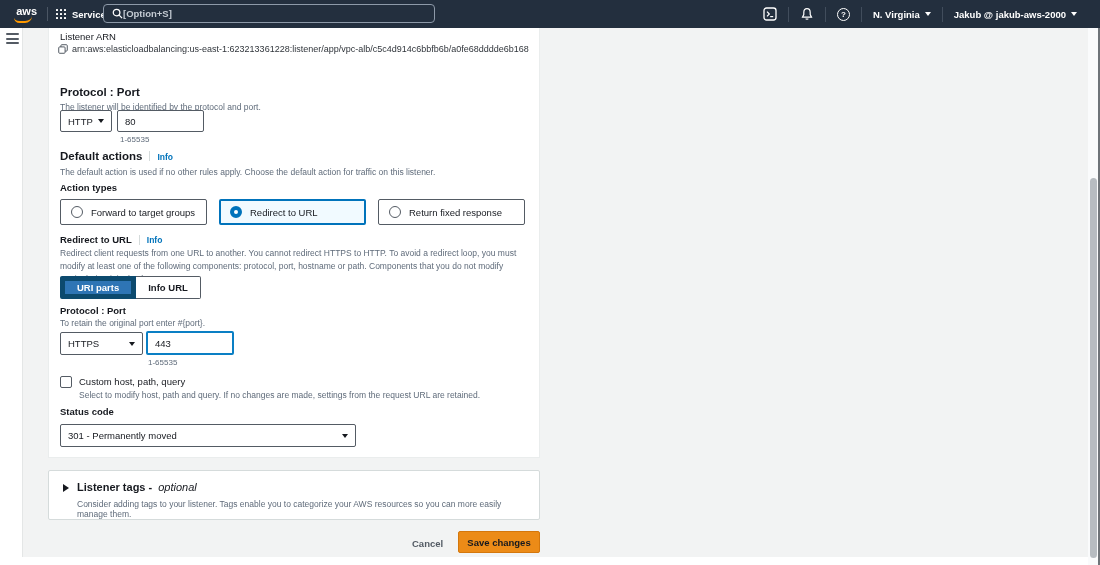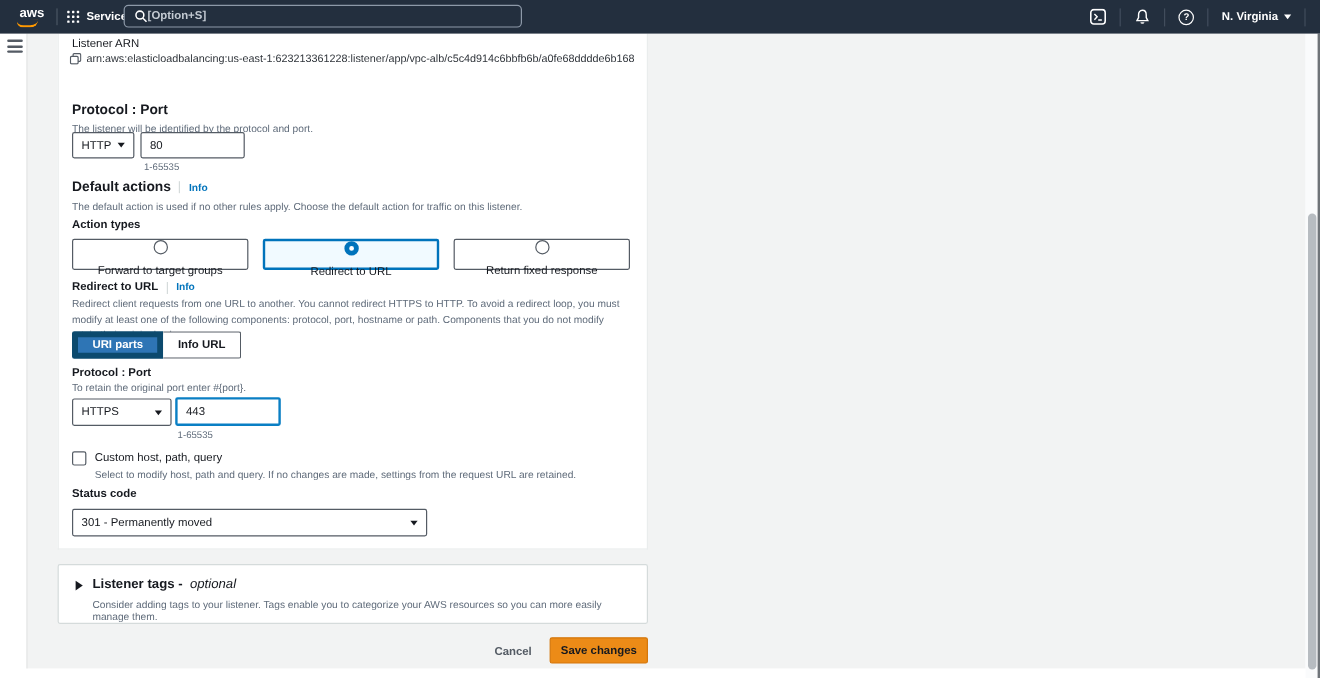--- a/index.html
+++ b/index.html
@@ -68,21 +68,21 @@
     padding:0 7px; font-size:9.5px; cursor:pointer; }
   .caret-d { width:0; height:0; border-left:3.5px solid transparent;
     border-right:3.5px solid transparent; border-top:4.5px solid #16191f; }
   .txtin { border:1px solid #545b64; border-radius:2px; font-size:9.5px;
     padding:0 7px; font-family:"Liberation Sans", sans-serif; color:#16191f; outline:none; }
   .txtin.focused { border:2px solid #0a7fc4; }
 
   .radio-row { position:absolute; left:60px; top:199px; display:flex; gap:12px; }
   .radio-card { width:147px; height:26px; background:#fff; border:1px solid #545b64;
     border-radius:2px; display:flex; align-items:center; gap:8px; padding:0 10px;
-    font-size:9.5px; cursor:pointer;flex-direction:column; }
+    font-size:9.5px; cursor:pointer; }
   .radio-card.selected { background:#f1faff; border:2px solid #0073bb; padding:0 9px; }
   .rdot { width:12px; height:12px; border:1px solid #545b64; border-radius:50%;
     background:#fff; flex:none; }
   .rdot.on { border:4px solid #0073bb; }
 
   .seg { position:absolute; left:60px; top:276px; display:flex; cursor:pointer; }
   .seg-btn { height:23px; display:flex; align-items:center; justify-content:center;
     font-size:9.5px; font-weight:bold; padding:0 12px; }
   .seg-on  { background:#2e75b5; border:5px solid #0c4a6e; color:#fff; border-radius:2px 0 0 2px; }
   .seg-off { background:#fff; border:1px solid #545b64; border-left:none; color:#16191f; border-radius:0 2px 2px 0; }
@@ -154,20 +154,24 @@
       <span class="help-circle">
         <span>?</span>
       </span>
     </div>
     <div class="nav-sep"></div>
     <div class="nav-item nav-text">
       <span>N. Virginia</span>
       <span class="caret-w"></span>
     </div>
     <div class="nav-sep"></div>
+    <div class="nav-item nav-text">
+      <span>Jakub @ jakub-aws-2000</span>
+      <span class="caret-w"></span>
+    </div>
   </div>
 </div>
 
 <div class="canvas"></div>
 <div class="hamburger">
     <i></i>
     <i></i>
     <i></i>
   </div>
 <div class="scroll-track"></div>

